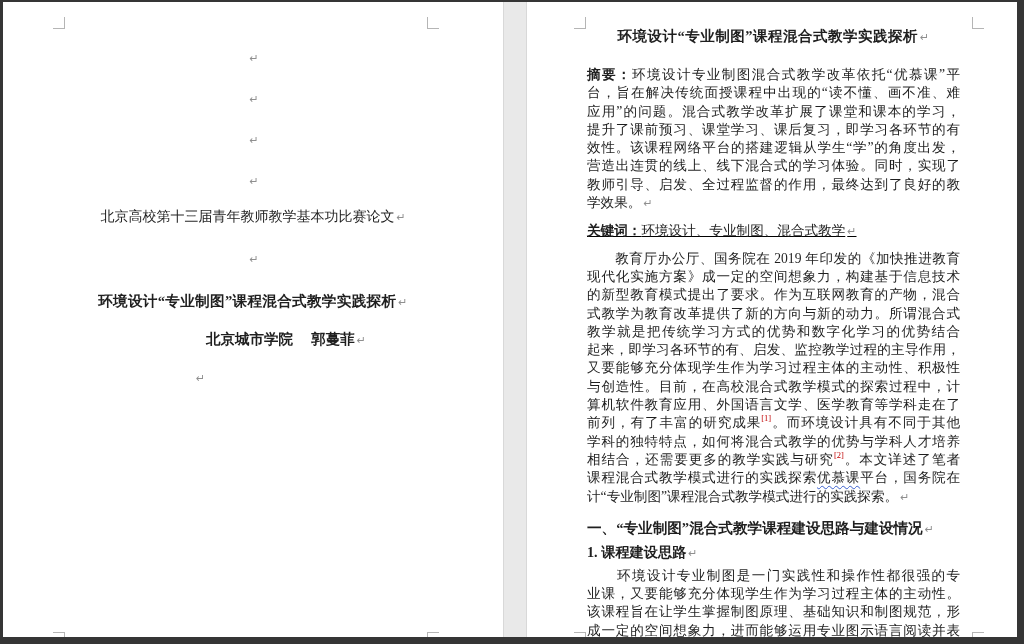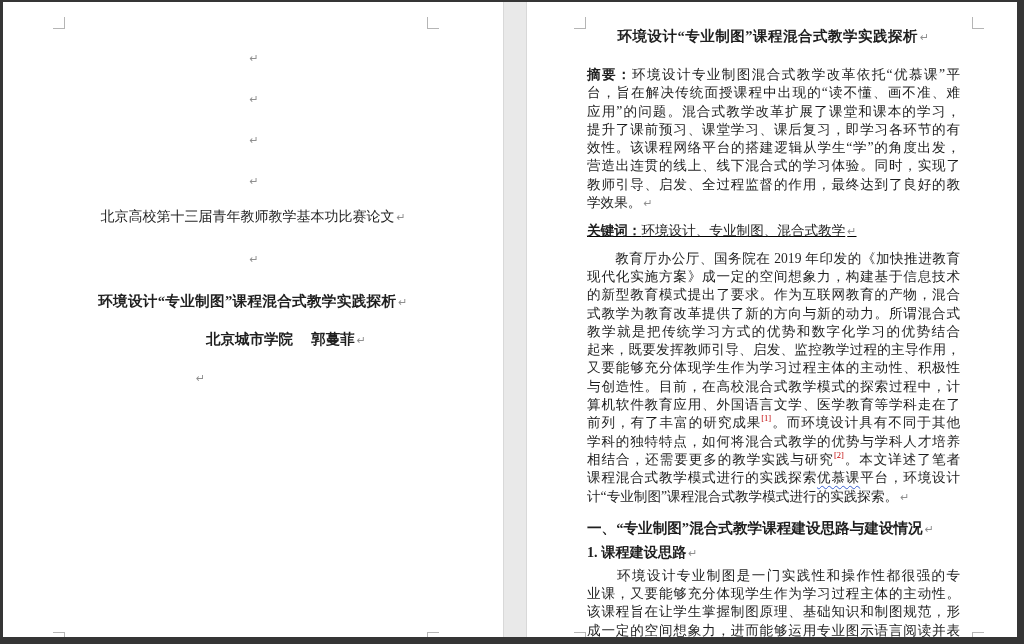--- a/index.html
+++ b/index.html
@@ -109,28 +109,28 @@
         </div>
       <div class="body-block kw-block">
           <div class="tline end"><span class="b">关键词：</span><span>环境设计、专业制图、混合式教学</span><span class="pc">↵</span></div>
         </div>
       <div class="body-block p2-block">
           <div class="tline"><span>　　教育厅办公厅、国务院在 2019 年印发的《加快推进教育</span></div>
           <div class="tline"><span>现代化实施方案》成一定的空间想象力，构建基于信息技术</span></div>
           <div class="tline"><span>的新型教育模式提出了要求。作为互联网教育的产物，混合</span></div>
           <div class="tline"><span>式教学为教育改革提供了新的方向与新的动力。所谓混合式</span></div>
           <div class="tline"><span>教学就是把传统学习方式的优势和数字化学习的优势结合</span></div>
-          <div class="tline"><span>起来，既要发挥教师引导、启发、监控教学过程的主导作用，</span></div>
+          <div class="tline"><span>起来，即学习各环节的有、启发、监控教学过程的主导作用，</span></div>
           <div class="tline"><span>又要能够充分体现学生作为学习过程主体的主动性、积极性</span></div>
           <div class="tline"><span>与创造性。目前，在高校混合式教学模式的探索过程中，计</span></div>
           <div class="tline"><span>算机软件教育应用、外国语言文学、医学教育等学科走在了</span></div>
           <div class="tline"><span>前列，有了丰富的研究成果</span><span class="sup">[1]</span><span>。而环境设计具有不同于其他</span></div>
           <div class="tline"><span>学科的独特特点，如何将混合式教学的优势与学科人才培养</span></div>
           <div class="tline"><span>相结合，还需要更多的教学实践与研究</span><span class="sup">[2]</span><span>。本文详述了笔者</span></div>
-          <div class="tline"><span>课程混合式教学模式进行的实践探索</span><span class="wavy">优慕课</span><span>平台，环境设计</span></div>
+          <div class="tline"><span>课程混合式教学模式进行的实践探索</span><span class="wavy">优慕课</span><span>平台，国务院在</span></div>
           <div class="tline end"><span>计“专业制图”课程混合式教学模式进行的实践探索。</span><span class="pc">↵</span></div>
         </div>
       <div class="h1-block">
           <div class="tline end"><span class="b">一、“专业制图”混合式教学课程建设思路与建设情况</span><span class="pc">↵</span></div>
         </div>
       <div class="h2-block">
           <div class="tline end"><span class="b">1. 课程建设思路</span><span class="pc">↵</span></div>
         </div>
       <div class="body-block p3-block">
           <div class="tline"><span>　　环境设计专业制图是一门实践性和操作性都很强的专</span></div>

